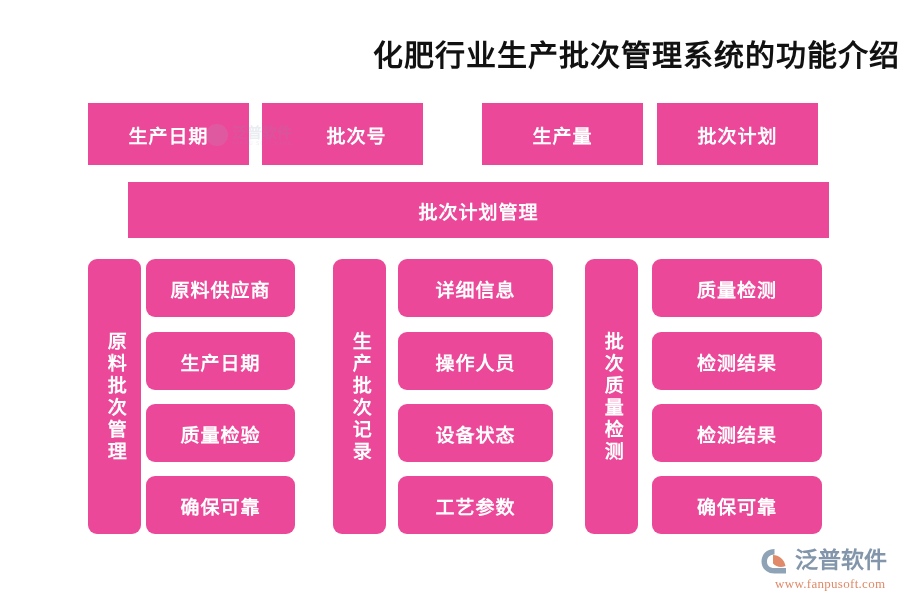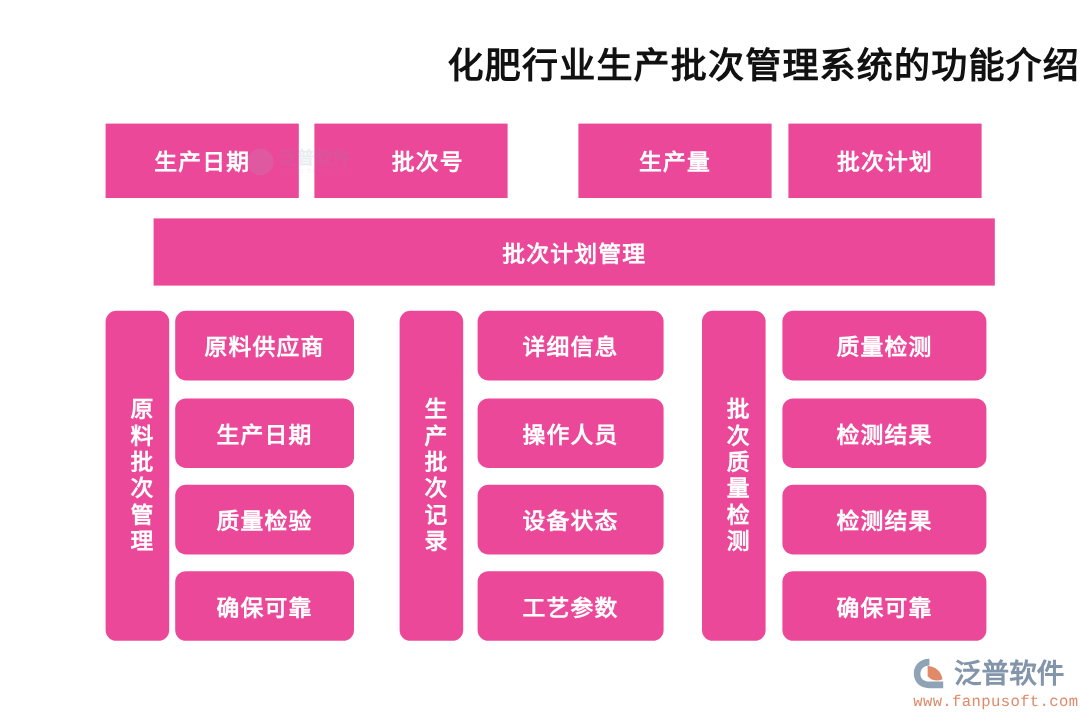--- a/index.html
+++ b/index.html
@@ -165,26 +165,26 @@
   }
   .logo-name {
     font-size: 23px;
     font-weight: bold;
     color: #8295aa;
     line-height: 1;
     letter-spacing: 0px;
     white-space: nowrap;
   }
   .logo-url {
-    font-family: Liberation Mono, monospace;
+    font-family: Liberation Serif, serif;
     font-size: 13px;
     color: #e08a6a;
     letter-spacing: 0.3px;
     margin-top: 1px;
-    margin-left: 1px;
+    margin-left: 15px;
     white-space: nowrap;
   }
 </style>
 </head>
 <body>
 
 <div id="diagram">
 
   <div class="page-title">化肥行业生产批次管理系统的功能介绍</div>
 

